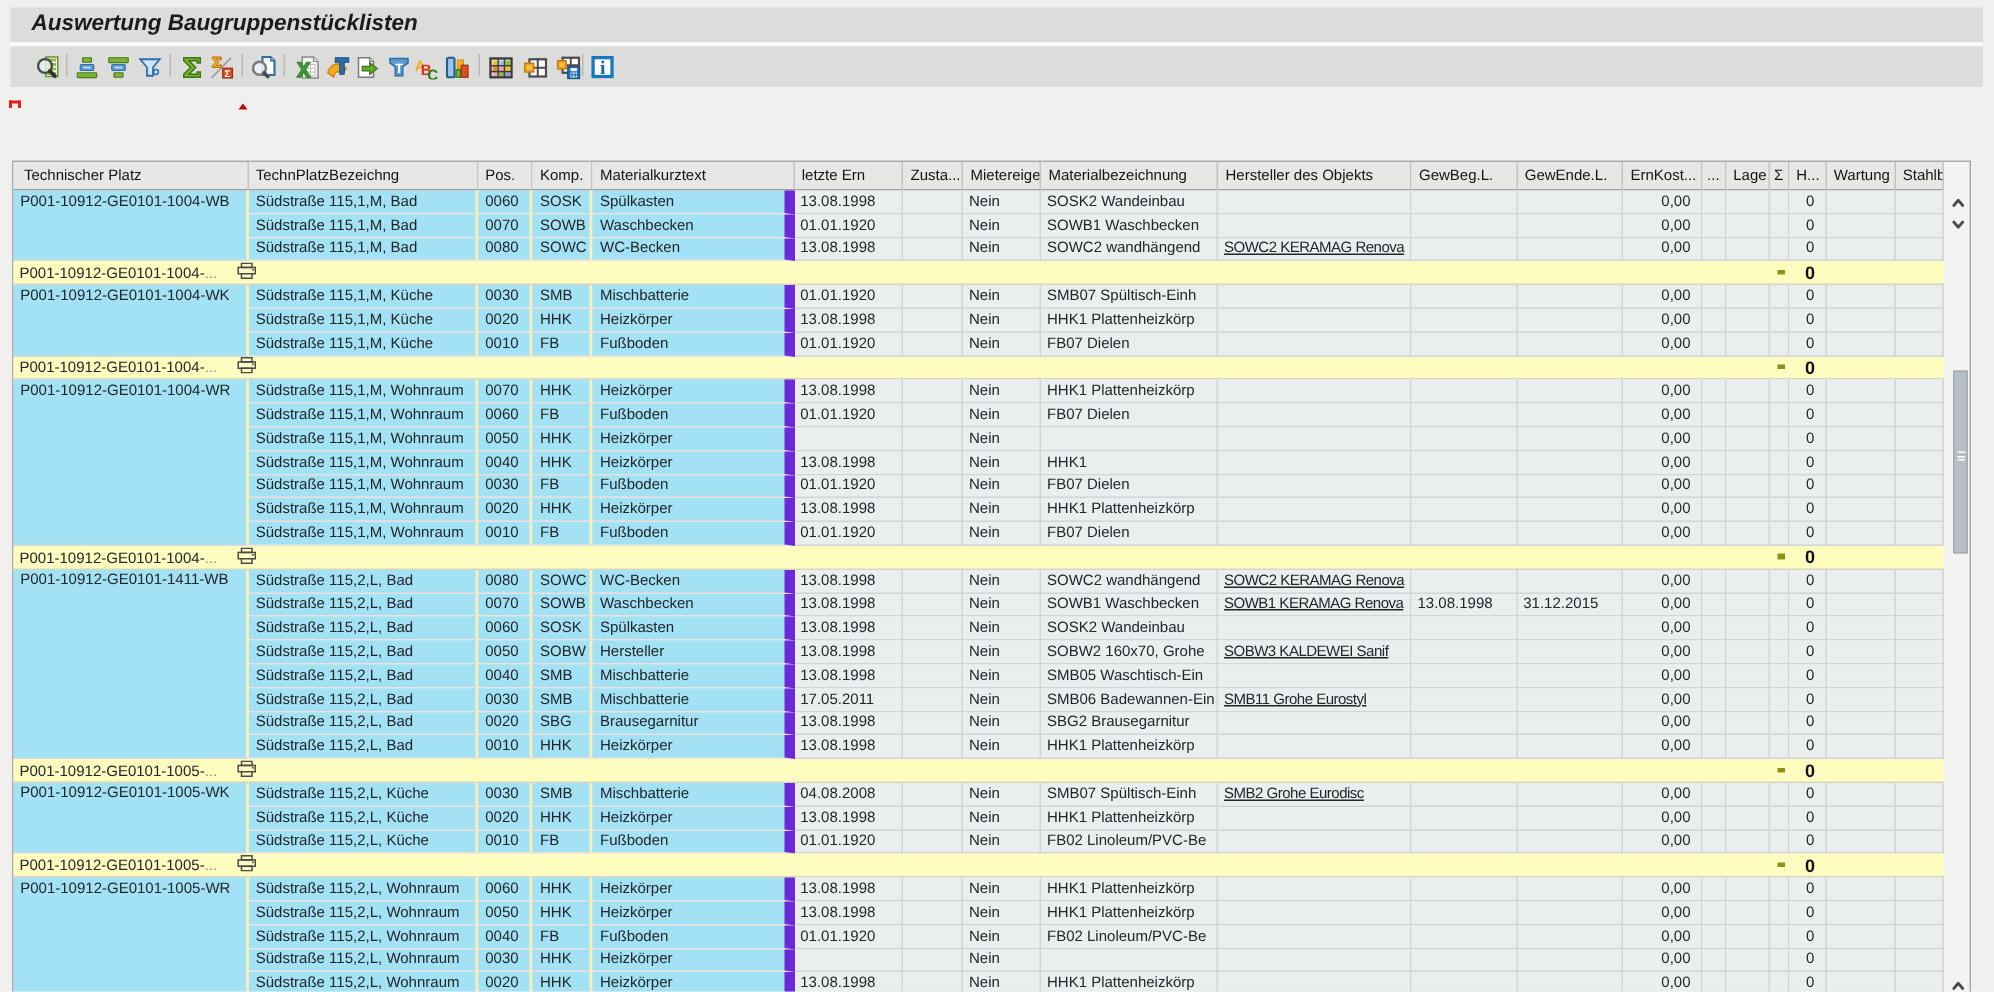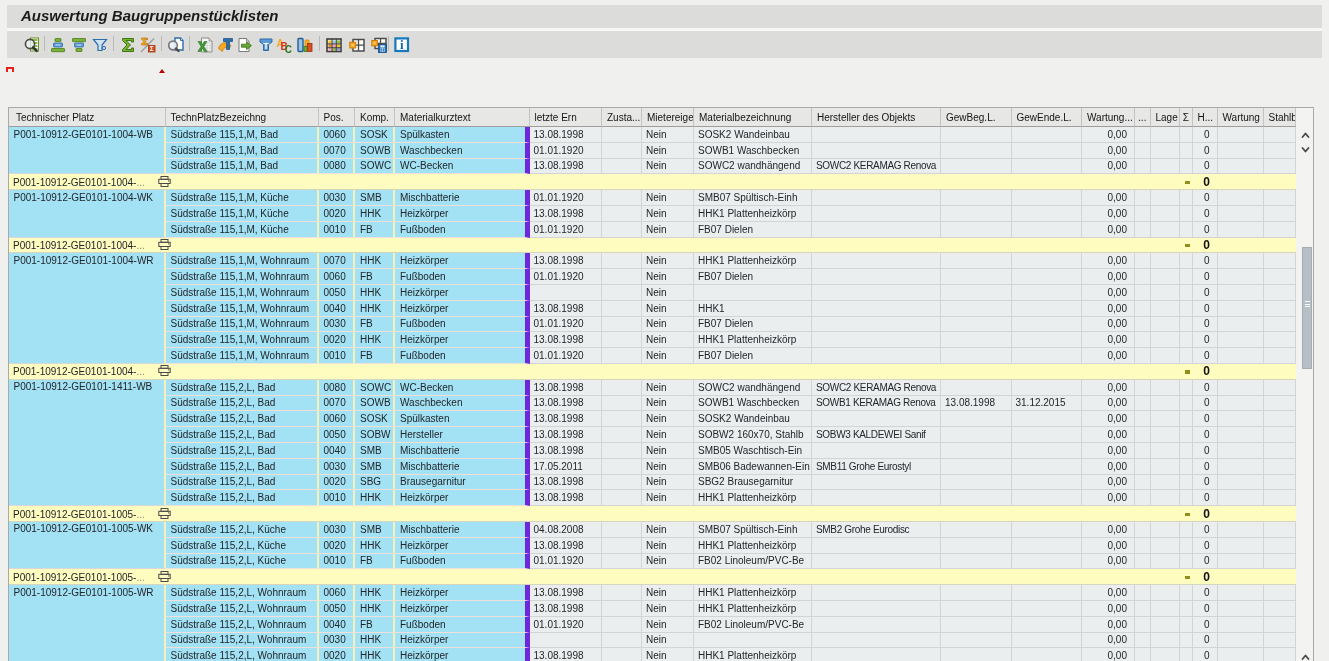--- a/index.html
+++ b/index.html
@@ -17,23 +17,23 @@
   position:absolute; left:0; top:0; }
 td,th { overflow:hidden; white-space:nowrap; font-size:10px; height:15.8px;
   padding:0 0 0 4px; vertical-align:middle; color:#22252a; }
 th { height:19px; background:#e7e7e6; color:#141414; font-weight:normal; text-align:left;
   border-bottom:1px solid #9e9e9e; border-right:1px solid #c3c3c3; padding-left:5px; }
 th.c1h { padding-left:7px; }
 th.ctr { text-align:center; padding-left:0; }
 th.gl, td.gl { border-right:1px solid #c6c6c6; }
 td.b { background:#a2e2f4; border-right:2px solid #f7f0ba; border-bottom:1px solid #efe0dc; padding-left:5px; }
 td.c1 { vertical-align:top; padding-top:1.5px; padding-left:4.5px; border-bottom:1px solid #d8d8d8; }
-td.b5 { border-right:5px solid #6d28d9; }
+td.b5 { border-right:7px solid #6d28d9; }
 td.g { background:#ebeeef; border-right:1px solid #d2d4d5; border-bottom:1px solid #d2d4d5; }
-td.hs { letter-spacing:-0.33px; }
+td.hs { letter-spacing:-0.33px;text-decoration:underline; }
 td.r { text-align:right; padding:0 7px 0 0; }
 tr.y td { background:#fffcc0; border-bottom:1px solid #d6d6c0; border-right:none; }
 td.yt { padding-left:4px; }
 .yk { }
 .dots { color:#8a8a80; }
 .prn { margin-left:13px; vertical-align:-1px; }
 td.ys { text-align:right; padding:0 3px 0 0; }
 .sq { display:inline-block; width:4.5px; height:3.5px; background:#8f8f1a; vertical-align:1px; }
 td.yz { text-align:right; padding:0 7.5px 0 0; font-weight:bold; font-size:12px; color:#111; }
 #vsb { position:absolute; left:1287px; top:0; width:16px; height:588.5px; background:#f3f3f1; }
@@ -198,21 +198,21 @@
             <th class="">Pos.</th>
             <th class="">Komp.</th>
             <th class="">Materialkurztext</th>
             <th class="">letzte Ern</th>
             <th class="">Zusta...</th>
             <th class="">Mietereige</th>
             <th class="">Materialbezeichnung</th>
             <th class="">Hersteller des Objekts</th>
             <th class="">GewBeg.L.</th>
             <th class="">GewEnde.L.</th>
-            <th class="">Wartung...</th>
+            <th class="">ErnKost...</th>
             <th class="ctr">...</th>
             <th class="">Lage</th>
             <th class="ctr">Σ</th>
             <th class="">H...</th>
             <th class="">Wartung</th>
             <th class="gl">Stahlb</th>
           </tr>
 <tr>
             <td class="b c1" rowspan="3">P001-10912-GE0101-1004-WB</td>
             <td class="b">Südstraße 115,1,M, Bad</td>
@@ -571,21 +571,21 @@
             <td class="g gl"></td>
           </tr>
 <tr>
             <td class="b">Südstraße 115,2,L, Bad</td>
             <td class="b">0050</td>
             <td class="b">SOBW</td>
             <td class="b b5">Hersteller</td>
             <td class="g">13.08.1998</td>
             <td class="g"></td>
             <td class="g">Nein</td>
-            <td class="g">SOBW2 160x70, Stahlb</td>
+            <td class="g">SOBW2 160x70, Grohe</td>
             <td class="g hs">SOBW3 KALDEWEI Sanif</td>
             <td class="g"></td>
             <td class="g"></td>
             <td class="g r">0,00</td>
             <td class="g"></td>
             <td class="g"></td>
             <td class="g"></td>
             <td class="g r">0</td>
             <td class="g"></td>
             <td class="g gl"></td>

